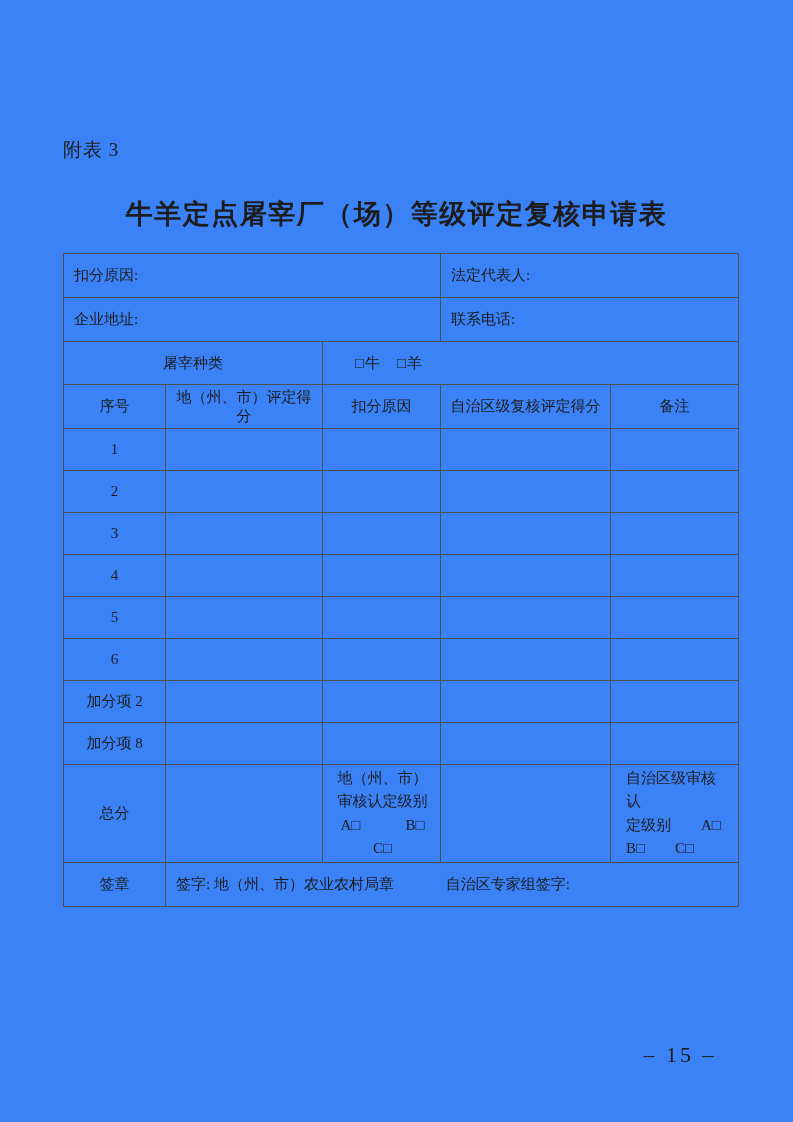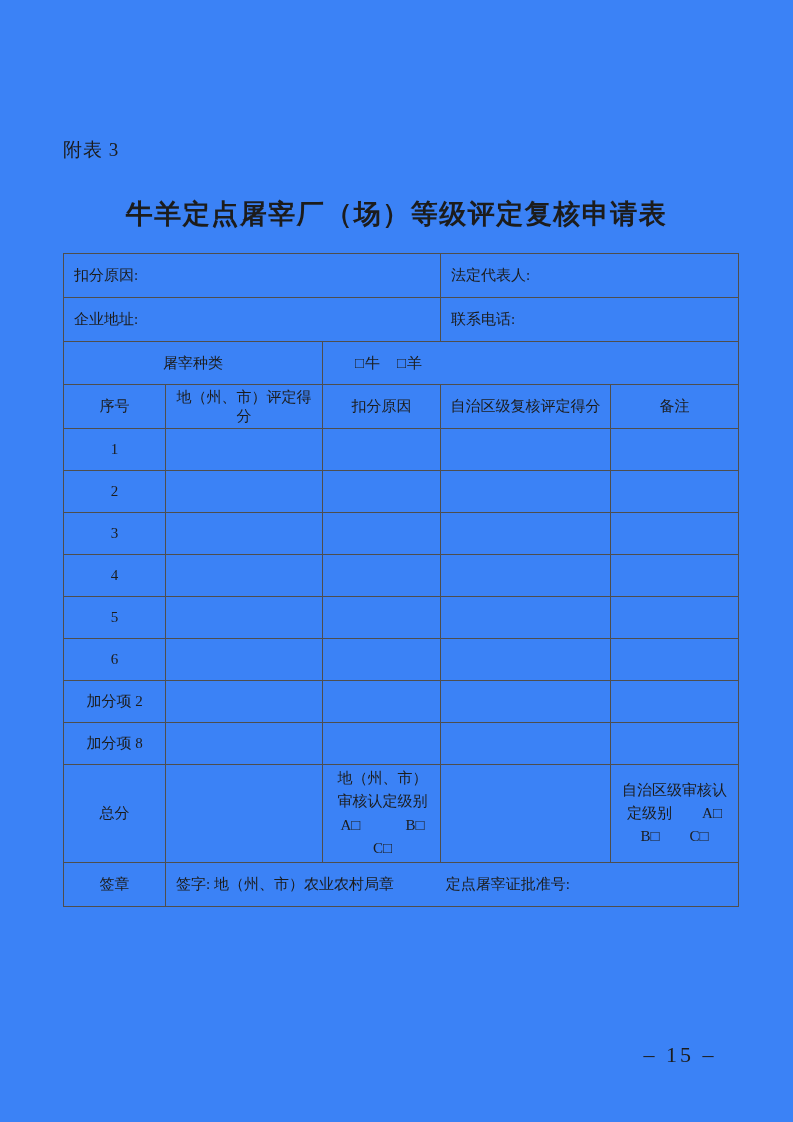--- a/index.html
+++ b/index.html
@@ -43,21 +43,21 @@
   tr.h42 td { height: 42px; }
   tr.htotal td { height: 95px; }
   tr.hsign td { height: 44px; }
   .species-opts { padding-left: 32px !important; letter-spacing: 1px; }
   .grade-left {
     font-size: 14px; line-height: 1.55;
     text-align: center; padding-left: 8px !important;
   }
   .grade-right {
     font-size: 14px; line-height: 1.55;
-    text-align: center; padding: 2px 1px !important;
+    padding: 2px 15px !important;
   }
   .sig-cell { white-space: nowrap; }
   .sig-right { margin-left: 48px; }
   .page-number {
     position: absolute; left: 620px; top: 1042px; width: 120px;
     font-size: 22px; letter-spacing: 3px; text-align: center;
   }
 </style>
 </head>
 <body>
@@ -172,21 +172,21 @@
           <div>自治区级审核认</div>
           <div>定级别　　A□</div>
           <div>B□　　C□</div>
         </td>
       </tr>
 
       <tr class="hsign">
         <td class="ctr">签章</td>
         <td colspan="4" class="lbl sig-cell">
           <span>签字: 地（州、市）农业农村局章</span>
-          <span class="sig-right">定点屠宰证批准号:</span>
+          <span class="sig-right">自治区专家组签字:</span>
         </td>
       </tr>
     </tbody>
   </table>
 
   <div class="page-number">– 15 –</div>
 
 </div>
 
 </body></html>

